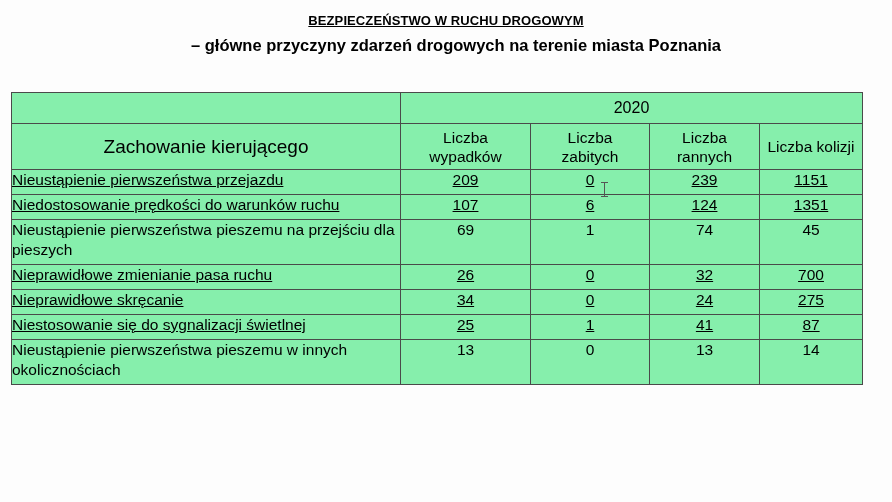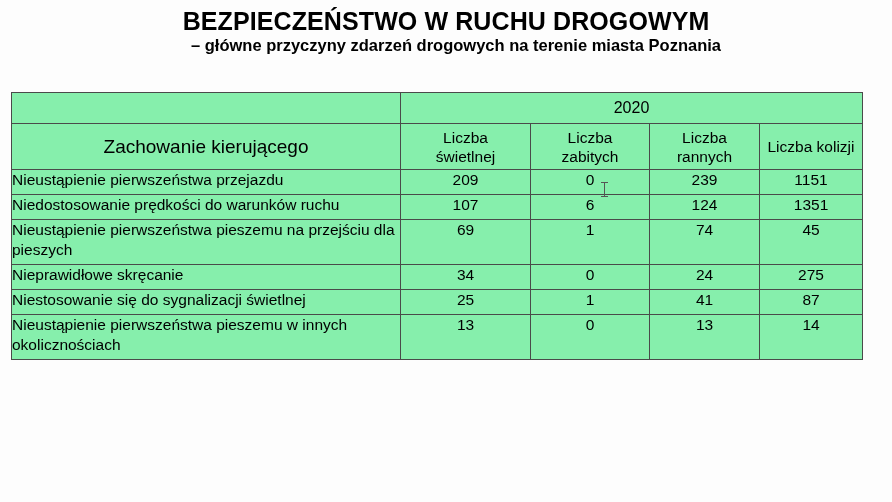--- a/index.html
+++ b/index.html
@@ -15,25 +15,26 @@
     overflow: hidden;
     position: relative;
   }
 
   
   #title-block {
     padding-top: 9px;
     text-align: center;
   }
   #main-title {
-    font-size: 25px;
+    font-size: 13px;
     font-weight: bold;
     letter-spacing: 0.1px;
     line-height: 24px;
     white-space: nowrap;
+    text-decoration: underline;
   }
   #subtitle {
     font-size: 16.5px;
     font-weight: bold;
     line-height: 21px;
     margin-top: 2px;
     white-space: nowrap;
     padding-left: 20px;
   }
 
@@ -99,21 +100,21 @@
     vertical-align: top;
     padding: 2px 2px 2px 5px;
   }
   td.num-cell {
     font-size: 15.5px;
     line-height: 20px;
     text-align: center;
     vertical-align: top;
     padding: 2px 2px 2px 2px;
   }
-  tr.row-single td { height: 24px; }
+  tr.row-single td { height: 24px; text-decoration: underline; }
   tr.row-double td { height: 44px; }
 
   
   #text-cursor {
     position: absolute;
     left: 601px;
     top: 182px;
     width: 7px;
     height: 15px;
     pointer-events: none;
@@ -156,21 +157,21 @@
     </colgroup>
     <thead>
       <tr>
         <td class="year-blank"></td>
         <td class="year-cell" colspan="4">2020</td>
       </tr>
       <tr>
         <th class="head-cell head-behaviour">Zachowanie kierującego</th>
         <th class="head-cell">
           <span class="head-line">Liczba</span>
-          <span class="head-line">świetlnej</span>
+          <span class="head-line">wypadków</span>
         </th>
         <th class="head-cell">
           <span class="head-line">Liczba</span>
           <span class="head-line">zabitych</span>
         </th>
         <th class="head-cell">
           <span class="head-line">Liczba</span>
           <span class="head-line">rannych</span>
         </th>
         <th class="head-cell">
@@ -194,20 +195,27 @@
           <td class="num-cell">1351</td>
         </tr>
         <tr class="row-double">
           <td class="label-cell">Nieustąpienie pierwszeństwa pieszemu na przejściu dla pieszych</td>
           <td class="num-cell">69</td>
           <td class="num-cell">1</td>
           <td class="num-cell">74</td>
           <td class="num-cell">45</td>
         </tr>
         <tr class="row-single">
+          <td class="label-cell">Nieprawidłowe zmienianie pasa ruchu</td>
+          <td class="num-cell">26</td>
+          <td class="num-cell">0</td>
+          <td class="num-cell">32</td>
+          <td class="num-cell">700</td>
+        </tr>
+        <tr class="row-single">
           <td class="label-cell">Nieprawidłowe skręcanie</td>
           <td class="num-cell">34</td>
           <td class="num-cell">0</td>
           <td class="num-cell">24</td>
           <td class="num-cell">275</td>
         </tr>
         <tr class="row-single">
           <td class="label-cell">Niestosowanie się do sygnalizacji świetlnej</td>
           <td class="num-cell">25</td>
           <td class="num-cell">1</td>

